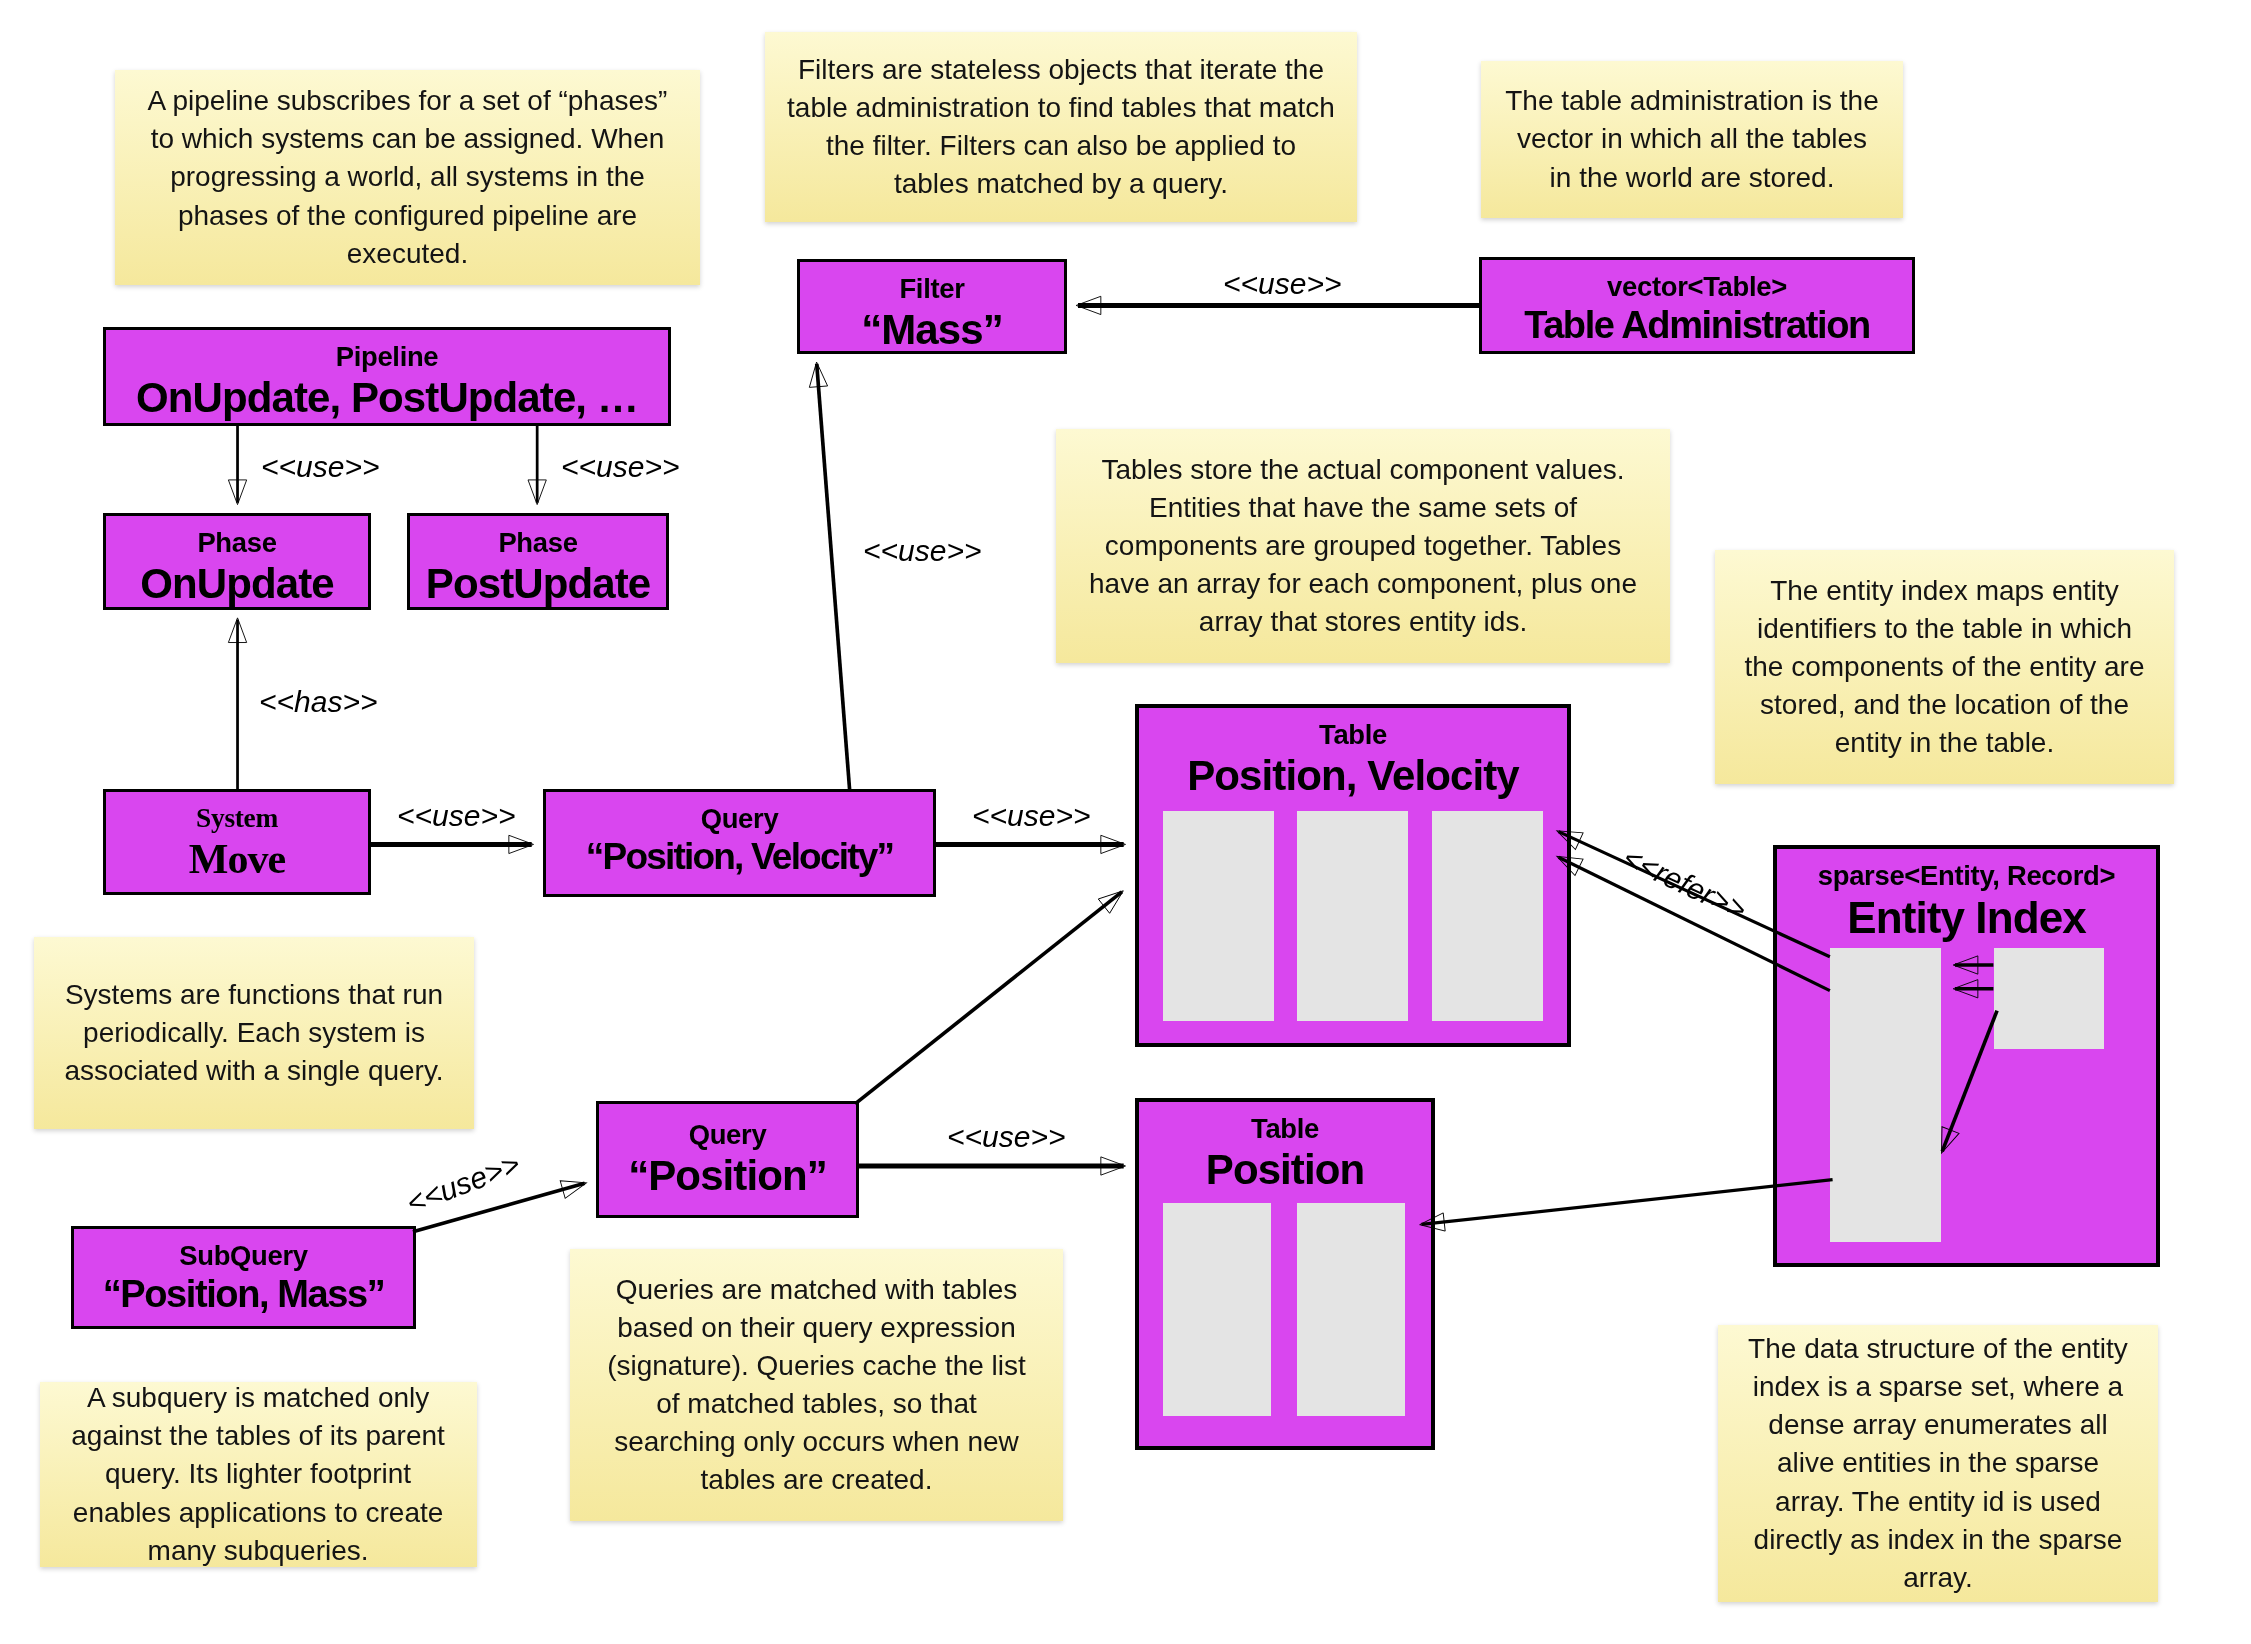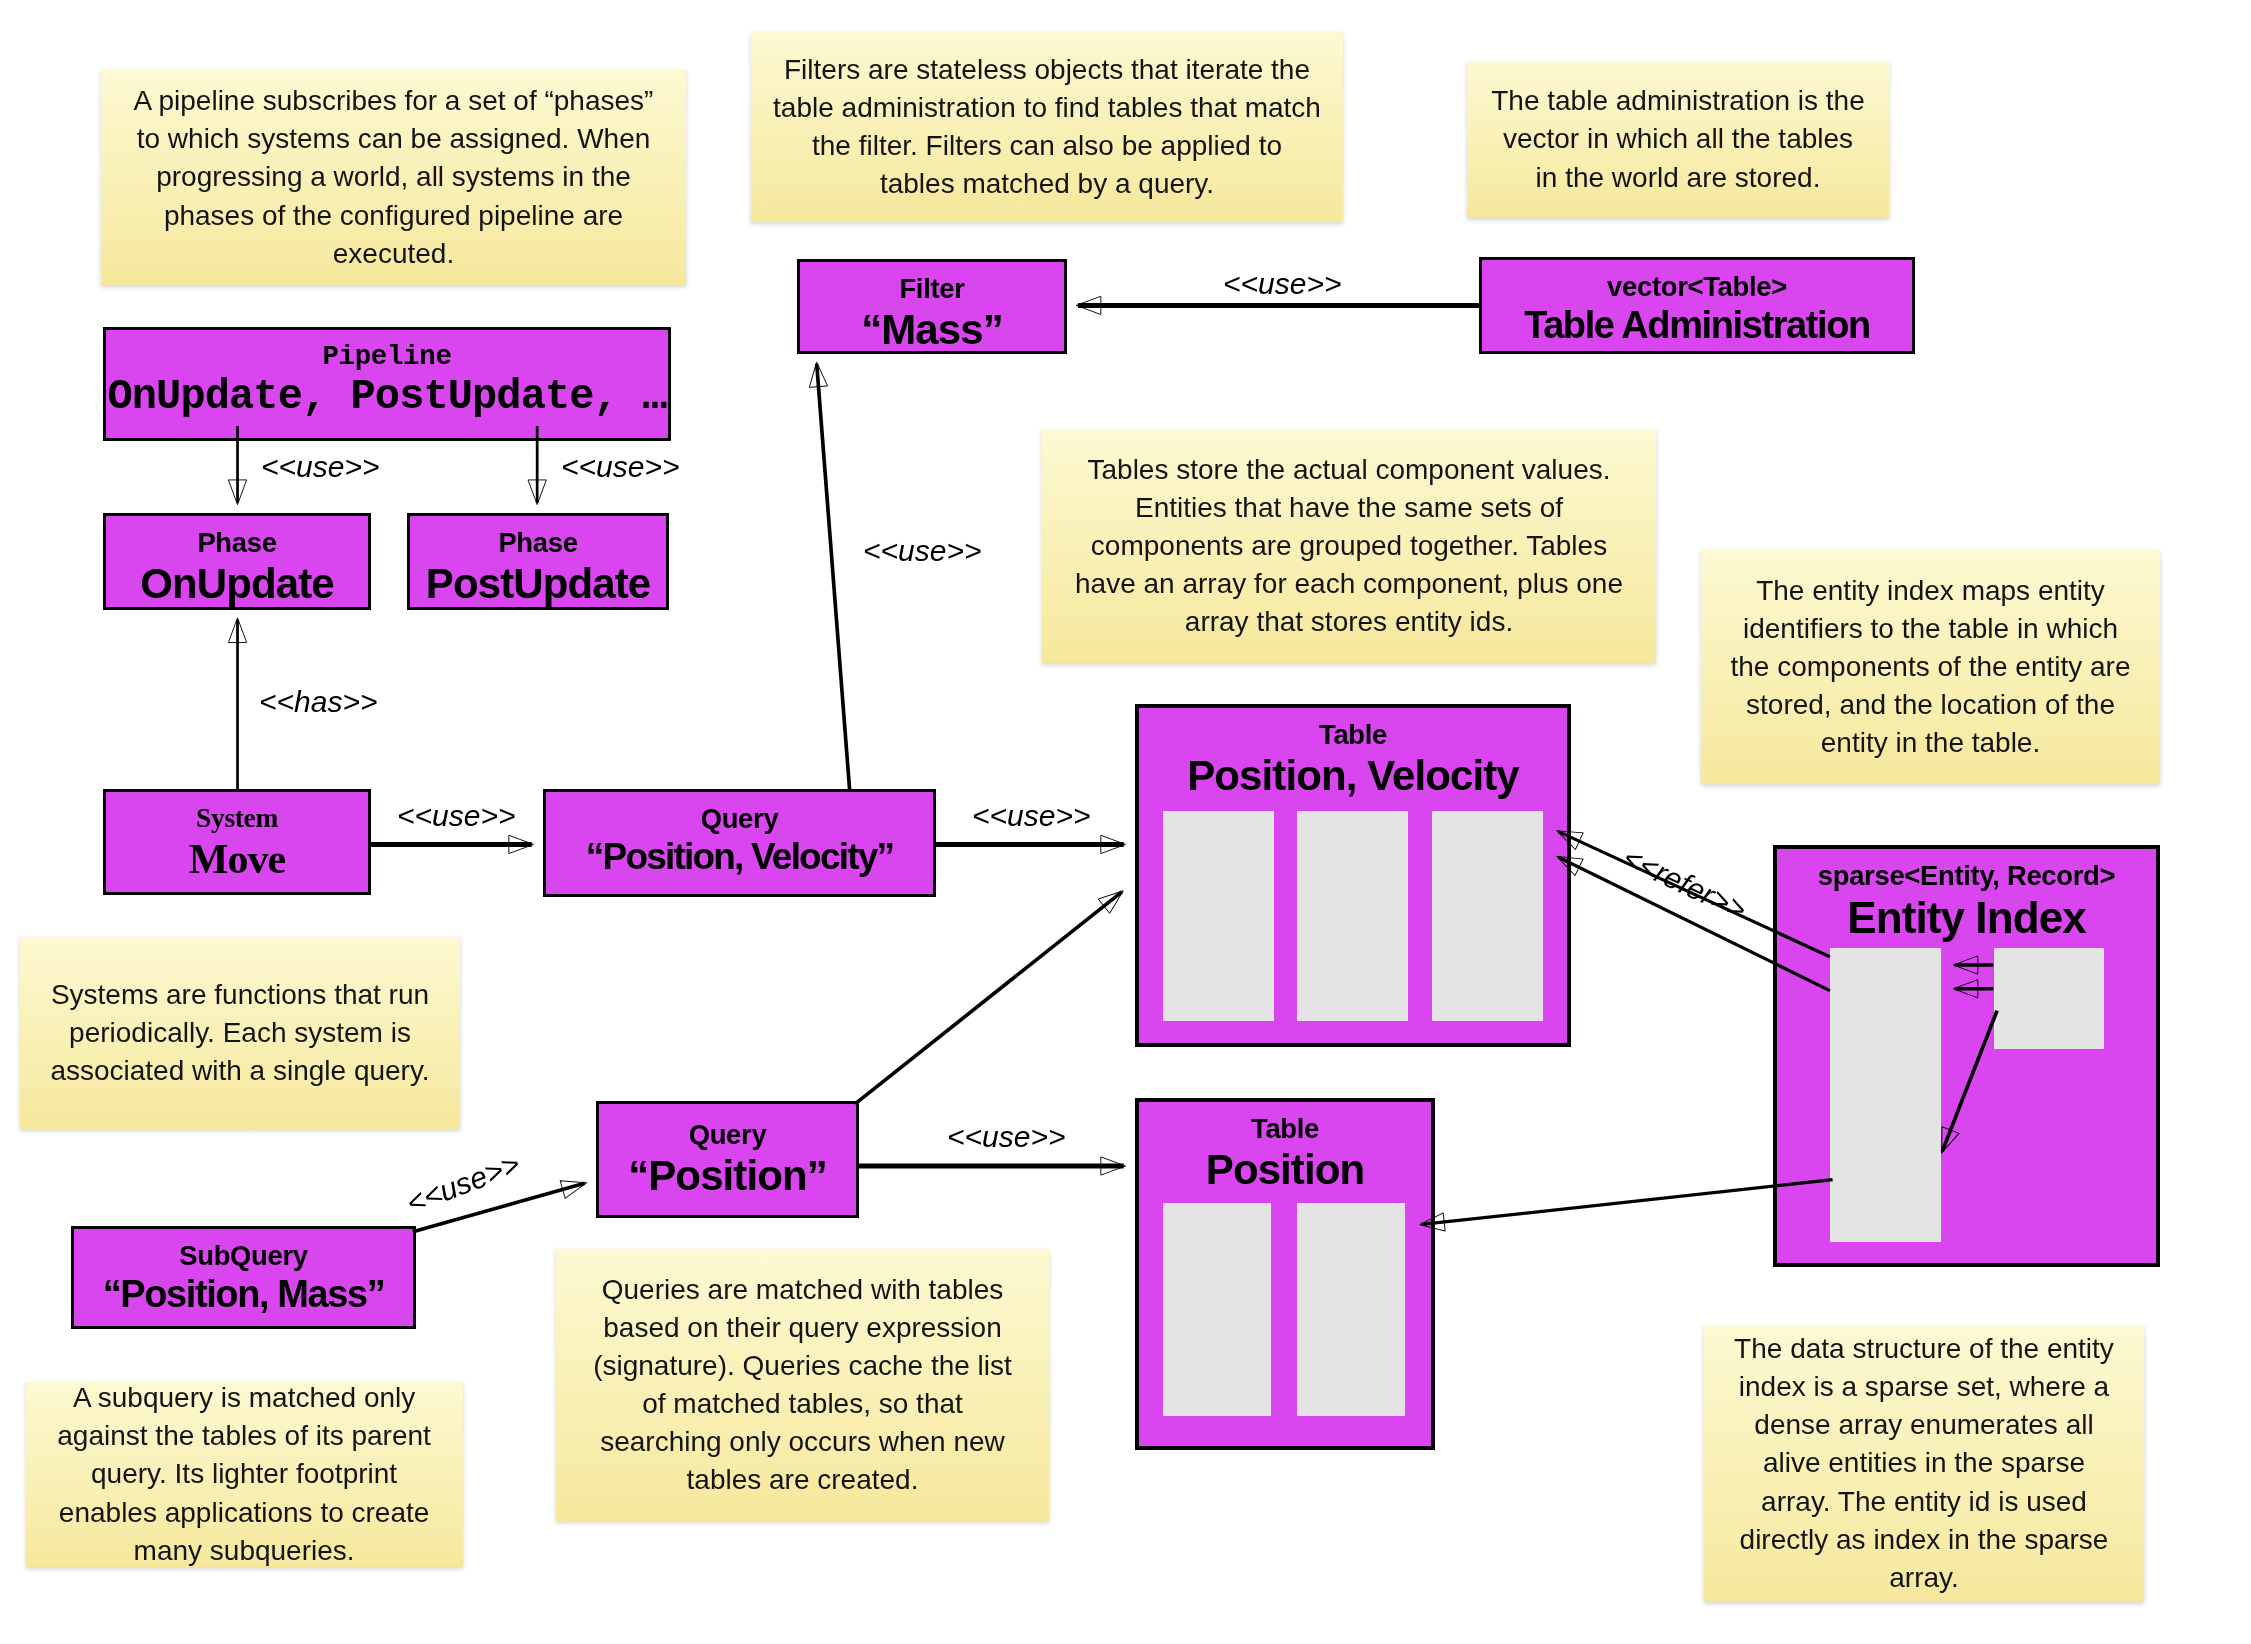--- a/index.html
+++ b/index.html
@@ -6,21 +6,21 @@
   .canvas {
     position:relative; width:2251px; height:1645px; background:#ffffff;
     font-family:"Liberation Sans", sans-serif; overflow:hidden;
   }
   .note {
     position:absolute; z-index:1;
     background:linear-gradient(180deg,#fdf9d2 0%, #f5e89c 100%);
     box-shadow:0 1.8px 4.6px rgba(0,0,0,0.18);
     display:flex; align-items:center; justify-content:center;
     text-align:center; font-size:28px; line-height:1.36; color:#141414;
-    padding:11px 22px; box-sizing:border-box;
+    padding:11px 22px; box-sizing:border-box;margin-left:14px;
   }
   .node {
     position:absolute; z-index:1;
     background:#d946ef; border:3.7px solid #000; box-sizing:border-box;
     text-align:center; color:#000;
   }
   .node.thick { border-width:4.6px; }
   .stereo { display:block; font-weight:bold; font-size:27.4px; margin-top:11px; letter-spacing:-0.3px; }
   .name   { display:block; font-weight:bold; font-size:42px; margin-top:1px; letter-spacing:-0.9px; white-space:nowrap; }
   .slot { position:absolute; z-index:2; background:#e4e4e4; }
@@ -59,21 +59,21 @@
   <div class="note" style="left:556px;top:1249px;width:493px;height:272px;">
       <span>Queries are matched with tables based on their query expression (signature). Queries cache the list of matched tables, so that searching only occurs when new tables are created.</span>
     </div>
   <div class="note" style="left:25.6px;top:1382px;width:437px;height:185px;">
       <span>A subquery is matched only against the tables of its parent query. Its lighter footprint enables applications to create many subqueries.</span>
     </div>
   <div class="note" style="left:1704px;top:1325px;width:440px;height:277px;">
       <span>The data structure of the entity index is a sparse set, where a dense array enumerates all alive entities in the sparse array. The entity id is used directly as index in the sparse array.</span>
     </div>
 
-  <div class="node" style="left:103px;top:327px;width:568px;height:114px;font-family:Liberation Mono, monospace;">
+  <div class="node" style="left:103px;top:327px;width:568px;height:99px;">
     <span class="stereo">Pipeline</span>
     <span class="name">OnUpdate, PostUpdate, …</span>
   </div>
 
   <div class="node" style="left:103px;top:513px;width:268px;height:97px;">
     <span class="stereo">Phase</span>
     <span class="name">OnUpdate</span>
   </div>
 
   <div class="node" style="left:407px;top:513px;width:262px;height:97px;">

